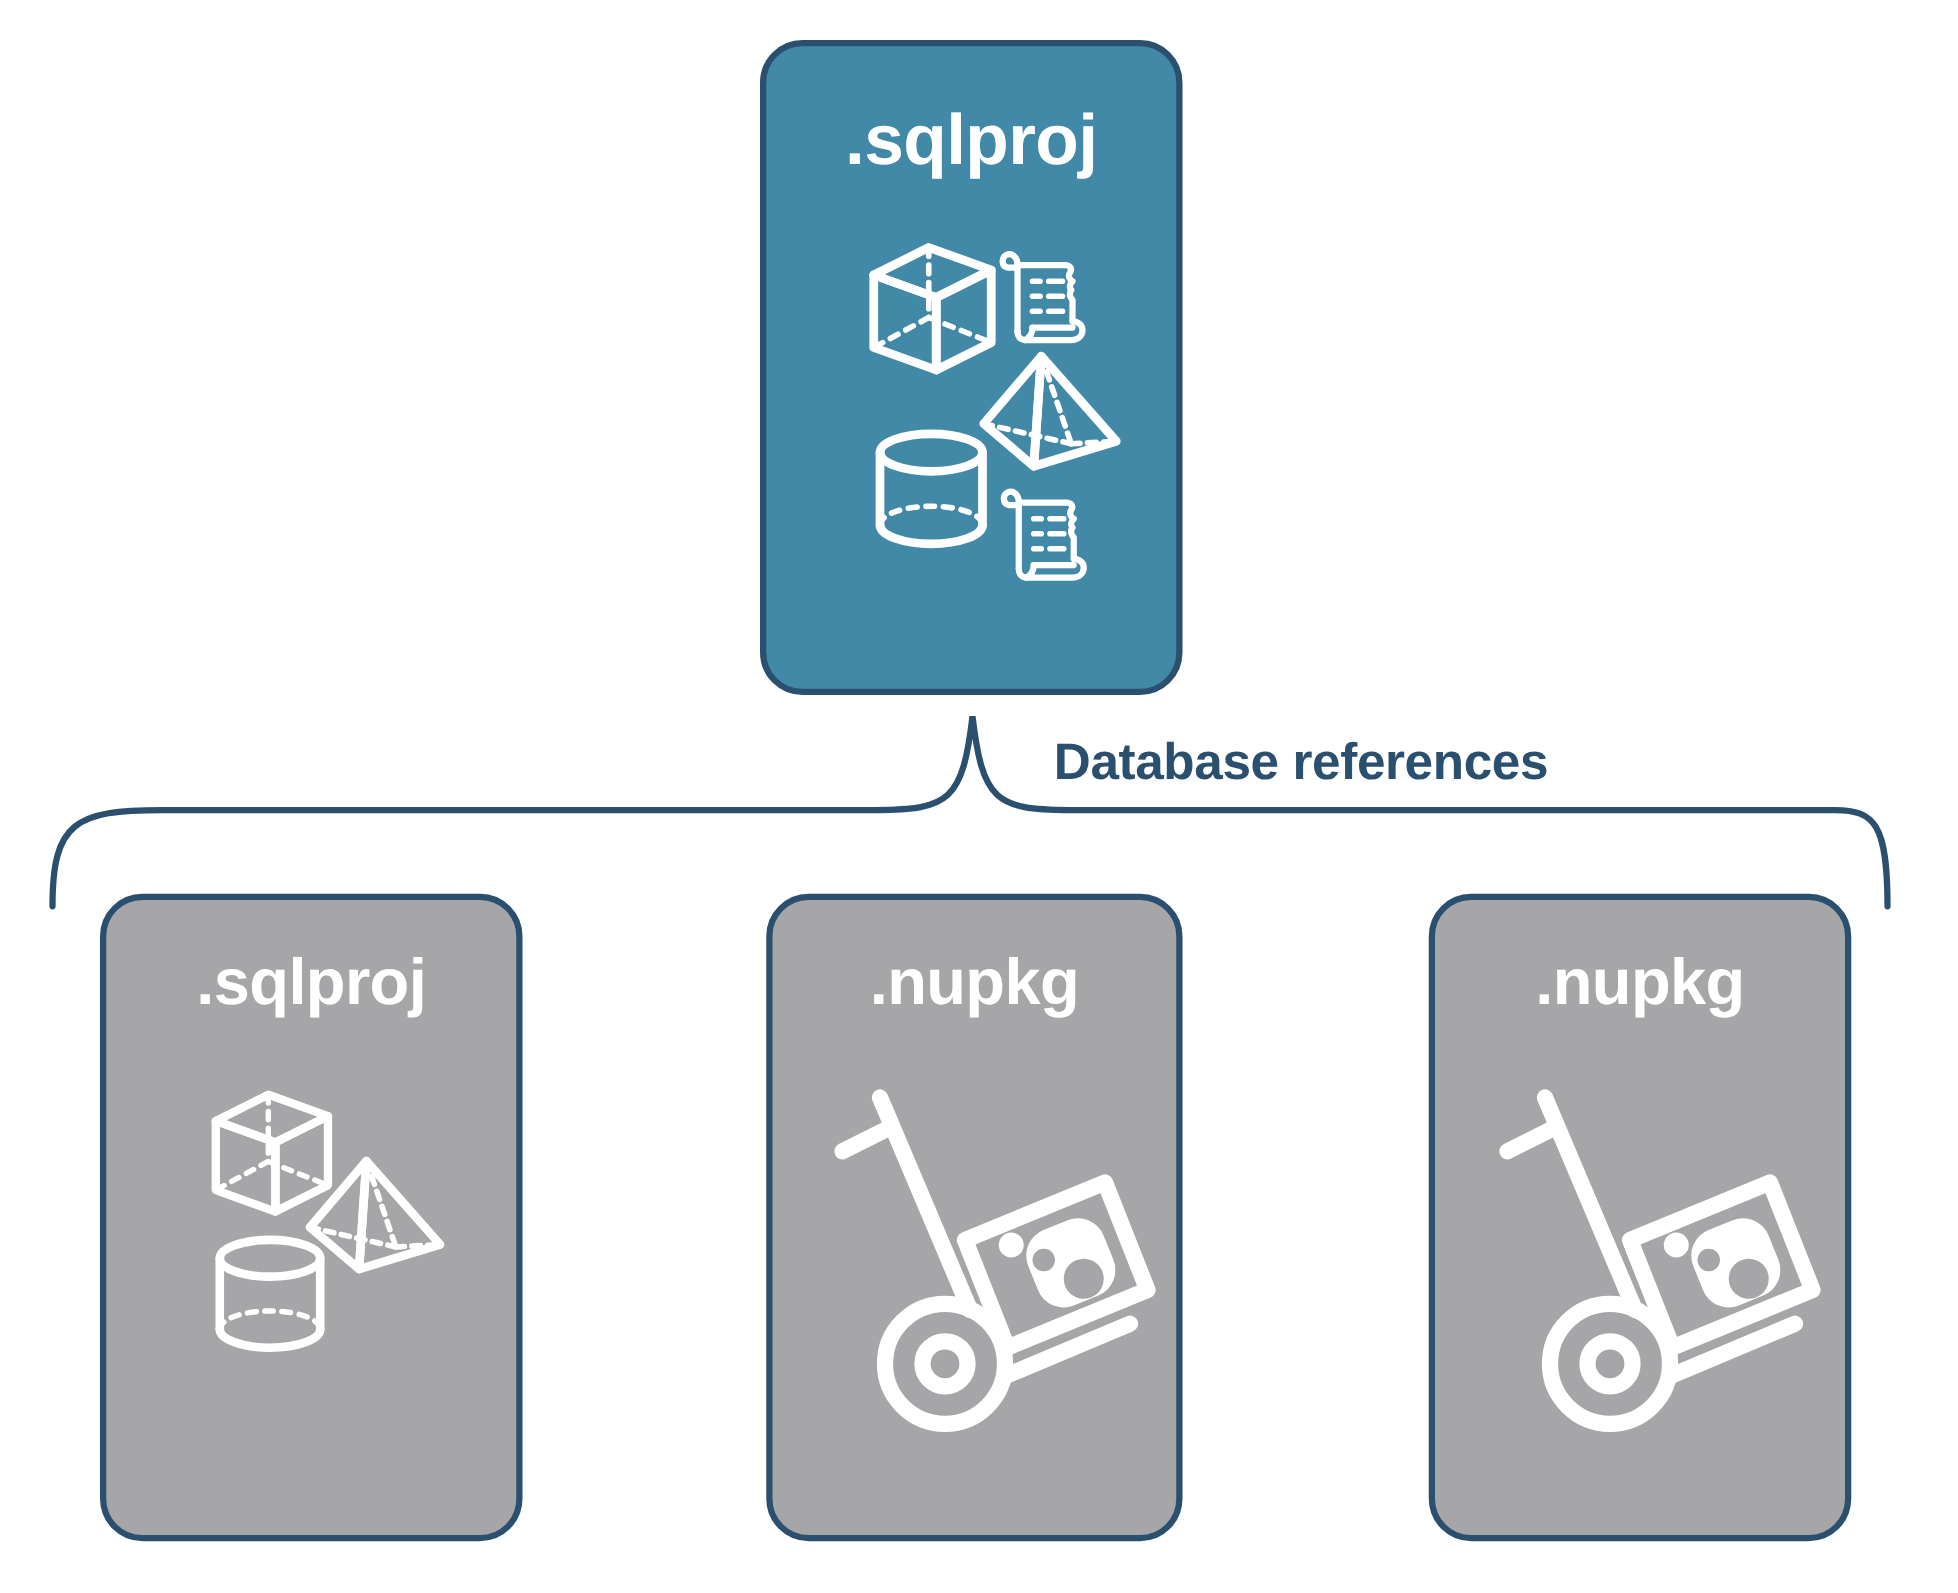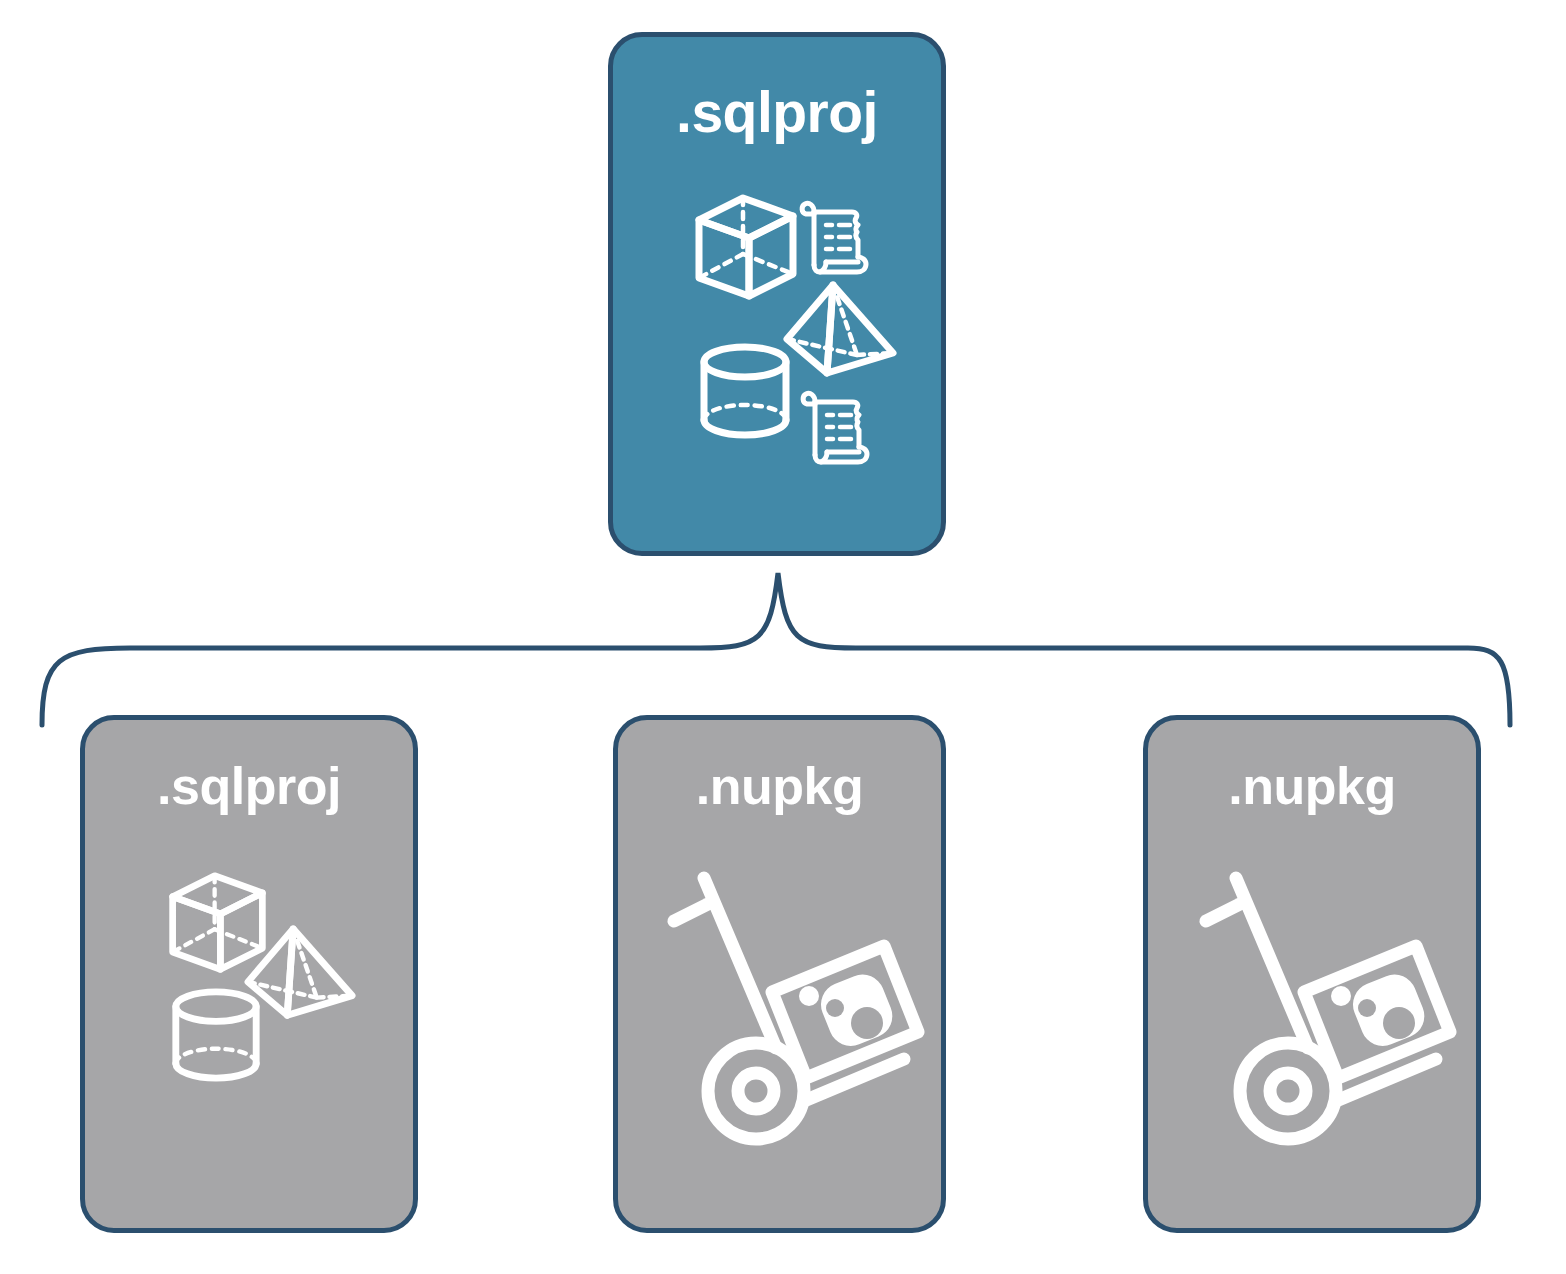--- a/index.html
+++ b/index.html
@@ -164,20 +164,21 @@
   <svg id="bracket-svg" viewBox="0 0 1566 200">
     <path d="M 42 177
              C 42 110, 60 100, 130 100
              L 700 100
              C 760 100, 770 92, 778 25
              C 786 92, 796 100, 856 100
              L 1468 100
              C 1500 100, 1510 112, 1510 177" fill="none" stroke="#2b4f6e" stroke-width="5" stroke-linecap="round"></path>
   </svg>
 
+  <div id="bracket-label">Database references</div>
 
   <div class="card card-gray" id="card-sqlproj">
     <div class="card-title title-sm">.sqlproj</div>
 
     <div class="icon-layer">
 
       <svg class="icon-svg" style="left:80px; top:150px;" width="105" height="105" viewBox="0 0 110 110">
         <g fill="none" stroke="#ffffff" stroke-width="7" stroke-linejoin="round" stroke-linecap="round">
           <path d="M8 28 L8 86 L58 104 L58 46 Z"></path>
           <path d="M58 46 L58 104 L102 82 L102 24 Z"></path>

